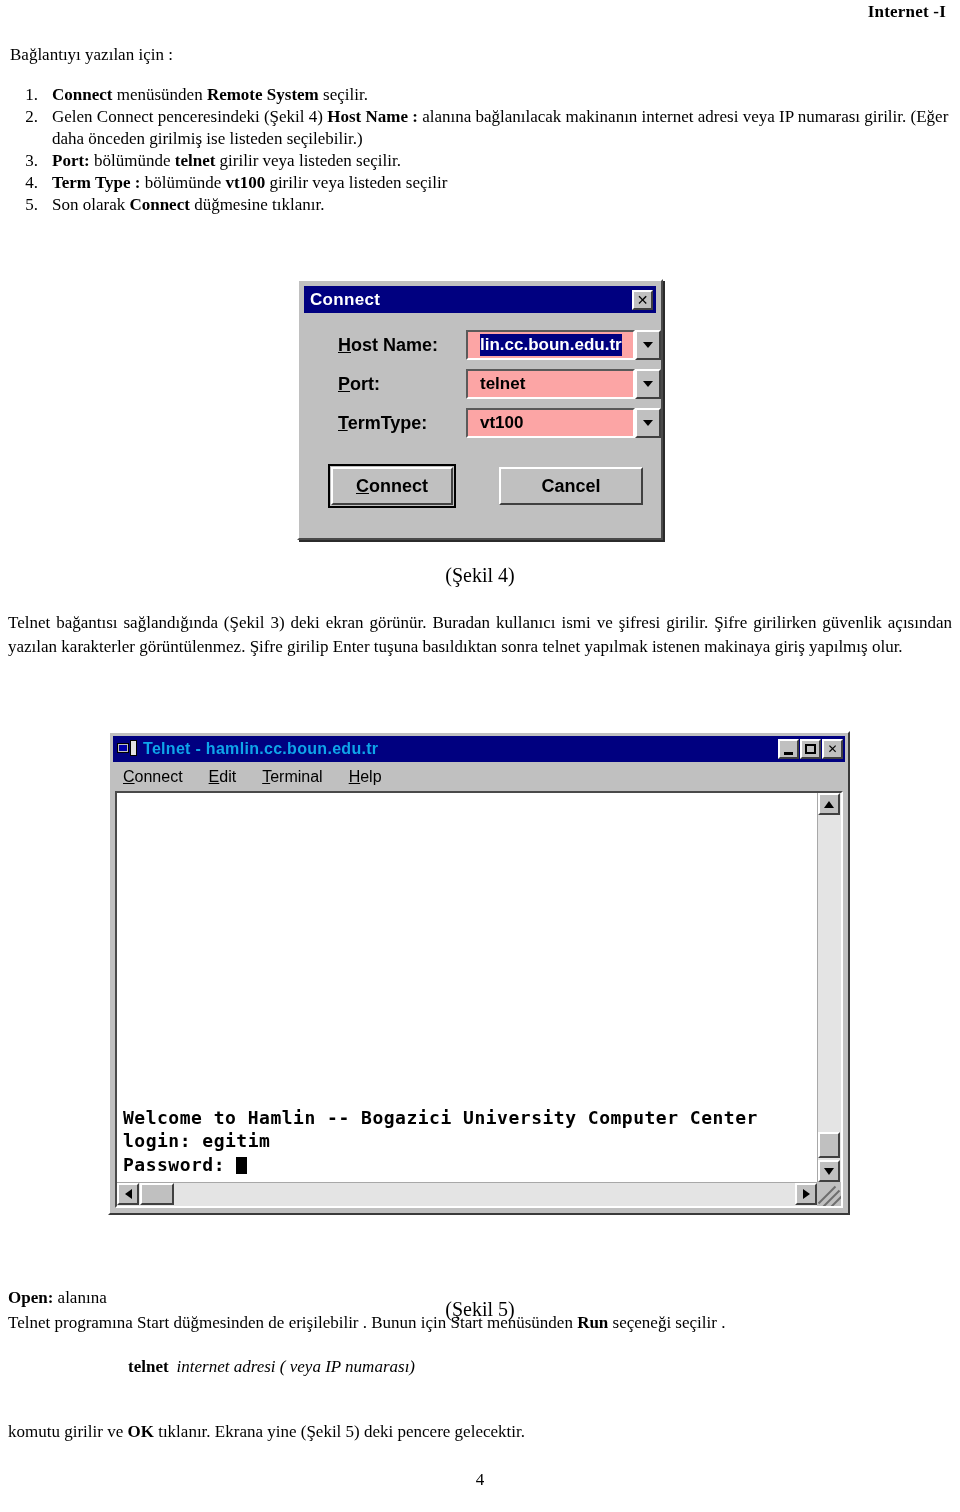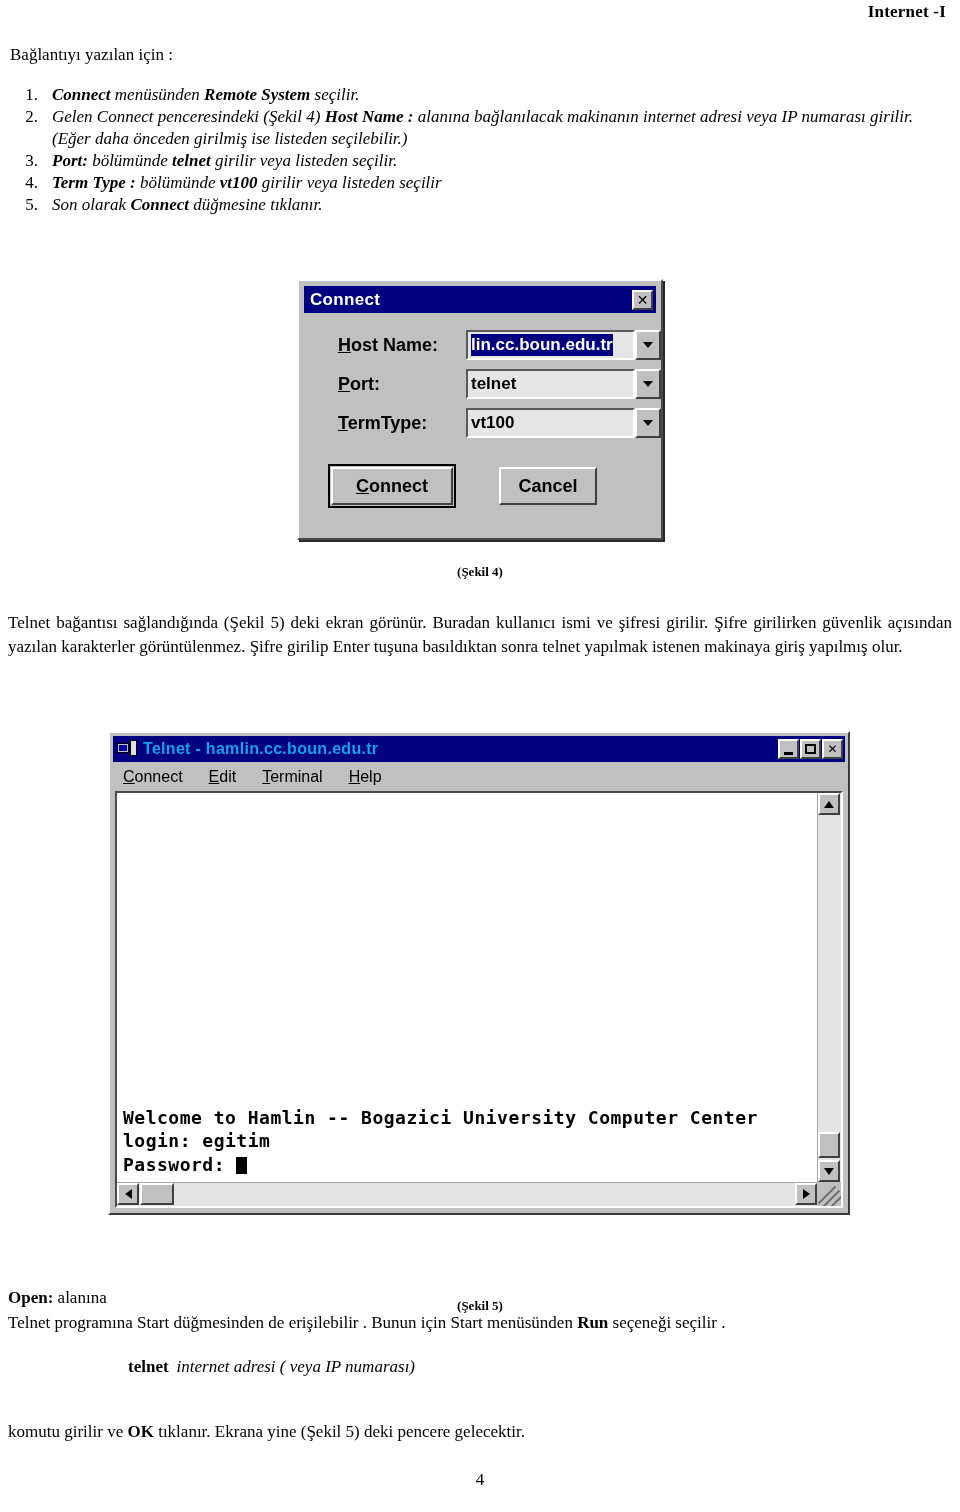--- a/index.html
+++ b/index.html
@@ -53,21 +53,21 @@
     display: flex;
     align-items: flex-start;
   }
   .step-num {
     width: 42px;
     flex: 0 0 42px;
     text-align: right;
     padding-right: 14px;
     box-sizing: border-box;
   }
-  .step-body { flex: 1 1 auto; font-style: italic; }
+  .step-body { flex: 1 1 auto; }
   b, .b { font-weight: bold; }
 
   
   .connect-dialog {
     position: absolute;
     left: 297px;
     top: 279px;
     width: 366px;
     height: 261px;
     background: #c0c0c0;
@@ -138,29 +138,29 @@
   }
   .cd-label u { text-decoration: underline; }
   .cd-combo {
     display: flex;
     width: 200px;
     height: 30px;
     box-sizing: border-box;
   }
   .cd-combo-field {
     flex: 1 1 auto;
-    background: #e5e5e5;
+    background: #fca5a5;
     border-top: 2px solid #5a5a5a;
     border-left: 2px solid #5a5a5a;
     border-right: 2px solid #ffffff;
     border-bottom: 2px solid #ffffff;
     box-sizing: border-box;
     display: flex;
     align-items: center;
-    padding-left: 3px;
+    padding-left: 12px;
     font-size: 17px;
     font-weight: bold;
     overflow: hidden;
     white-space: nowrap;
   }
   .cd-combo-field.selected-text span {
     background: #000080;
     color: #ffffff;
     padding: 1px 0;
   }
@@ -204,29 +204,29 @@
     justify-content: center;
     font-size: 18px;
     font-weight: bold;
     cursor: default;
   }
   .cd-btn-default {
     outline: 2px solid #000;
     outline-offset: 1px;
   }
   .cd-btn.connect { width: 122px; margin-right: 46px; }
-  .cd-btn.cancel  { width: 98px; }
+  .cd-btn.cancel  { width: 144px; }
 
   
   .fig-caption {
     position: absolute;
     width: 100%;
     text-align: center;
-    font-weight: bold;
-    font-size: 13px;
+    font-weight: normal;
+    font-size: 20px;
   }
   #cap-sekil4 { top: 564px; }
   #cap-sekil5 { top: 1298px; }
 
   
   .para {
     position: absolute;
     left: 8px;
     width: 944px;
     font-size: 17px;
@@ -573,21 +573,21 @@
       <div class="cd-btn connect cd-btn-default">
           <span><u>C</u>onnect</span>
         </div>
       <div class="cd-btn cancel">Cancel</div>
     </div>
 
   </div>
 
   <div class="fig-caption" id="cap-sekil4">(Şekil 4)</div>
 
-  <div class="para" id="para-mid">Telnet bağantısı sağlandığında  (Şekil 5) deki ekran görünür. Buradan kullanıcı ismi ve şifresi girilir. Şifre girilirken güvenlik açısından yazılan karakterler görüntülenmez. Şifre  girilip  Enter  tuşuna  basıldıktan  sonra   telnet  yapılmak istenen makinaya giriş yapılmış olur.</div>
+  <div class="para" id="para-mid">Telnet bağantısı sağlandığında  (Şekil 3) deki ekran görünür. Buradan kullanıcı ismi ve şifresi girilir. Şifre girilirken güvenlik açısından yazılan karakterler görüntülenmez. Şifre  girilip  Enter  tuşuna  basıldıktan  sonra   telnet  yapılmak istenen makinaya giriş yapılmış olur.</div>
 
   <div class="telnet-window">
 
     <div class="tw-titlebar">
       <div class="tw-icon">
         <span class="tower"></span>
         <span class="mon"></span>
       </div>
       <div class="tw-title">Telnet - hamlin.cc.boun.edu.tr</div>
       <div class="tw-ctl-group">

